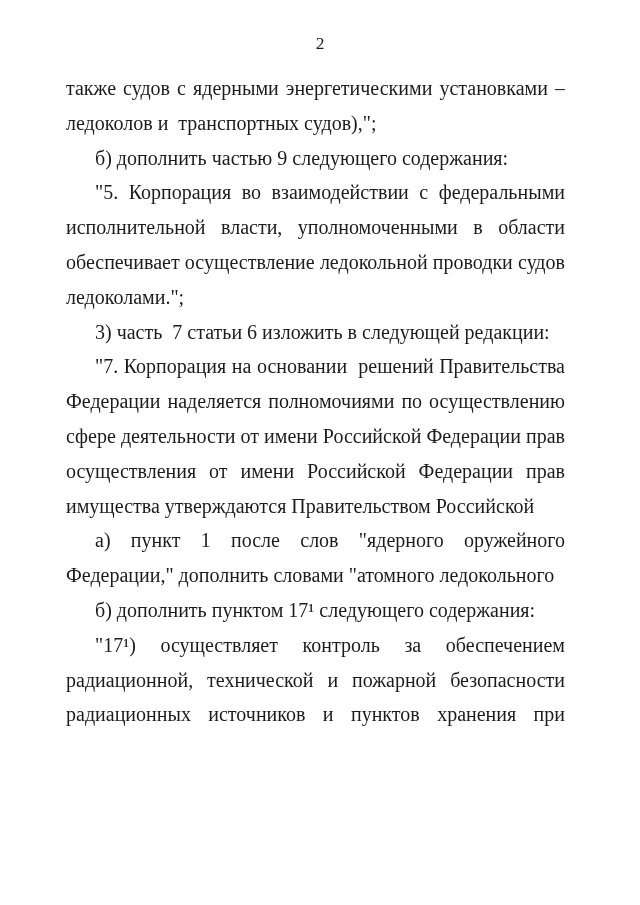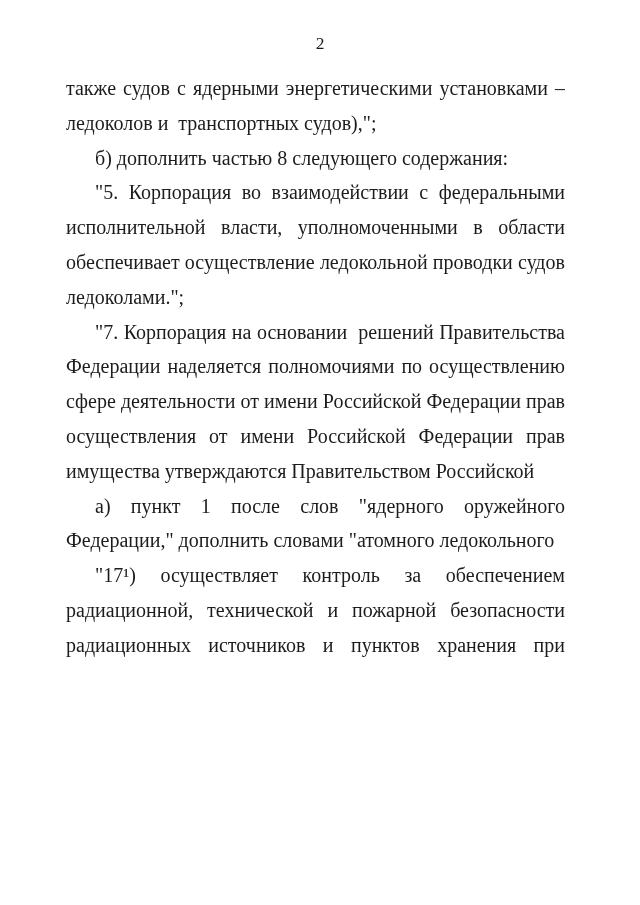--- a/index.html
+++ b/index.html
@@ -47,29 +47,31 @@
   }
 </style>
 </head>
 <body>
 
 <div class="page">
   <div class="pagenum">2</div>
   <div class="content">
     <div class="line j">также судов с ядерными энергетическими установками – атомных</div>
     <div class="line">ледоколов и&nbsp; транспортных судов),";</div>
-    <div class="line i">б) дополнить частью 8 следующего содержания:</div>
+    <div class="line i">б) дополнить частью 9 следующего содержания:</div>
     <div class="line j i">"5.&nbsp;Корпорация во взаимодействии с федеральными органами</div>
     <div class="line j">исполнительной власти, уполномоченными в области транспорта,</div>
     <div class="line j">обеспечивает осуществление ледокольной проводки судов атомными</div>
     <div class="line">ледоколами.";</div>
+    <div class="line i">3) часть&nbsp; 7 статьи 6 изложить в следующей редакции:</div>
     <div class="line j i">"7.&nbsp;Корпорация на основании&nbsp; решений Правительства Российской</div>
     <div class="line j">Федерации наделяется полномочиями по осуществлению в установленной</div>
     <div class="line j">сфере деятельности от имени Российской Федерации прав собственника</div>
     <div class="line j">осуществления от имени Российской Федерации прав собственника такого</div>
     <div class="line">имущества утверждаются Правительством Российской Федерации.";</div>
     <div class="line j i">а) пункт 1 после слов "ядерного оружейного комплексов Российской</div>
     <div class="line">Федерации," дополнить словами "атомного ледокольного флота,";</div>
+    <div class="line i">б) дополнить пунктом 17¹ следующего содержания:</div>
     <div class="line j i">"17¹)&nbsp;осуществляет контроль за обеспечением ядерной,</div>
     <div class="line j">радиационной, технической и пожарной безопасности ядерных установок,</div>
     <div class="line j">радиационных источников и пунктов хранения при взаимодействии</div>
   </div>
 </div>
 
 </body></html>

